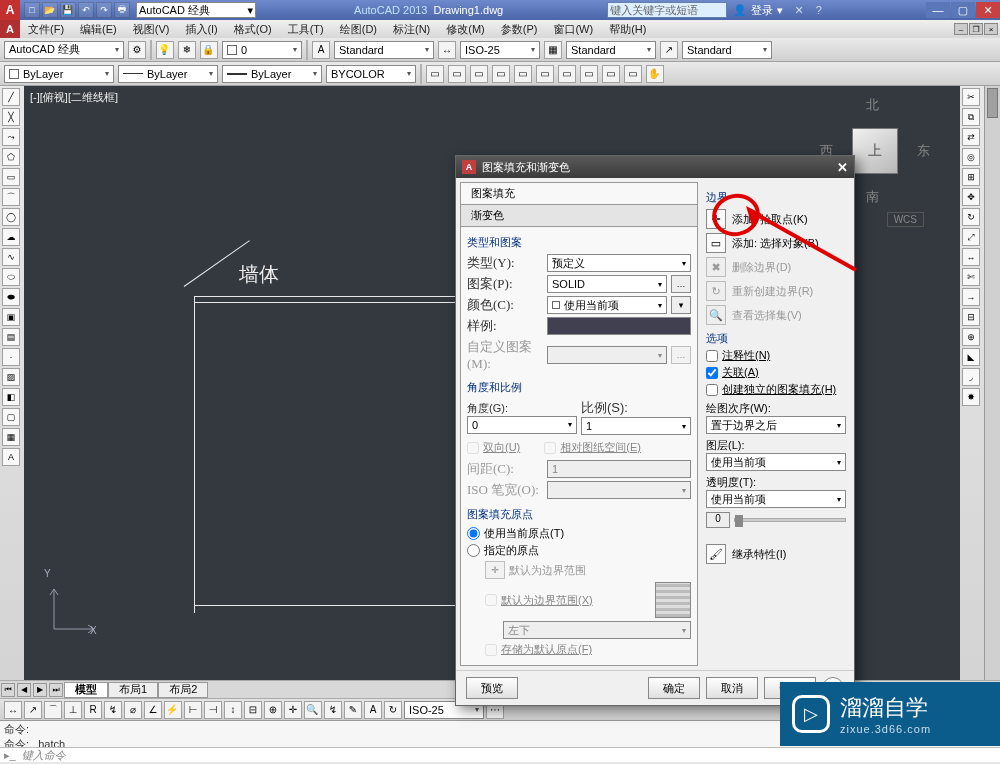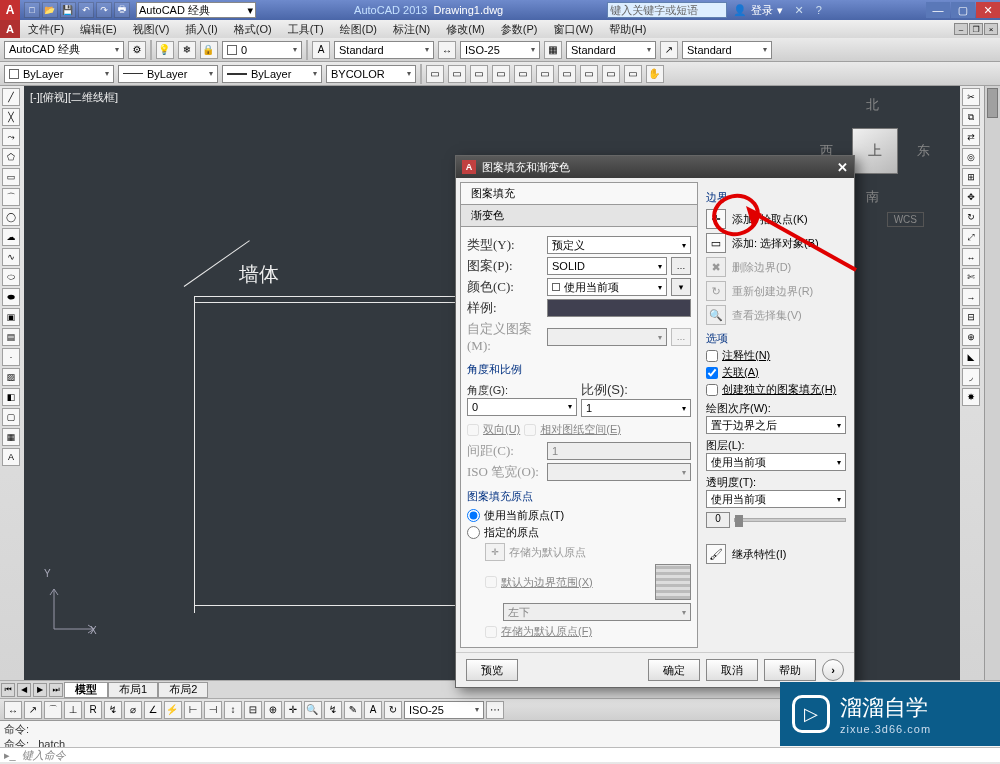--- a/index.html
+++ b/index.html
@@ -398,20 +398,21 @@
     <span>图案填充和渐变色</span>
     <span class="close">✕</span>
   </div>
   <div class="dlg-body">
     <div class="dlg-left">
       <div class="tabs">
         <div class="tab active">图案填充</div>
         <div class="tab">渐变色</div>
       </div>
       <div class="tab-body">
+        <div class="group-title">类型和图案</div>
         <div class="frow">
           <div class="flabel">类型(Y):</div>
           <div class="fcombo">
               <span>预定义</span>
               <span class="arrow">▾</span>
             </div>
         </div>
         <div class="frow">
           <div class="flabel">图案(P):</div>
           <div class="fcombo">
@@ -456,21 +457,21 @@
                 <span>1</span>
                 <span class="arrow">▾</span>
               </div>
           </div>
         </div>
         <div class="frow">
           <label class="chk dis">
               <input type="checkbox" disabled="" style="">
               <span>双向(U)</span>
             </label>
-          <label class="chk dis" style="">
+          <label class="chk dis" style="margin-left:20px">
               <input type="checkbox" disabled="" style="">
               <span>相对图纸空间(E)</span>
             </label>
         </div>
         <div class="frow">
           <div class="flabel" style="color:#999">间距(C):</div>
           <div class="fcombo dis">
               <span>1</span>
             </div>
         </div>
@@ -486,21 +487,21 @@
             <input type="radio" name="org" checked="" style="">
             <span>使用当前原点(T)</span>
           </label>
         <label class="radio">
             <input type="radio" name="org" style="">
             <span>指定的原点</span>
           </label>
         <div style="margin-left:18px">
           <div class="frow">
             <div class="fbtn-sm" style="opacity:.5">✛</div>
-            <span style="font-size:11px;color:#999">存储为默认原点</span>
+            <span style="font-size:11px;color:#999">默认为边界范围</span>
           </div>
           <div class="frow">
             <label class="chk dis">
                 <input type="checkbox" disabled="" style="">
                 <span>默认为边界范围(X)</span>
               </label>
             <div class="swatch"></div>
           </div>
           <div class="frow">
             <div class="fcombo dis" style="width:80px;margin-left:18px">

